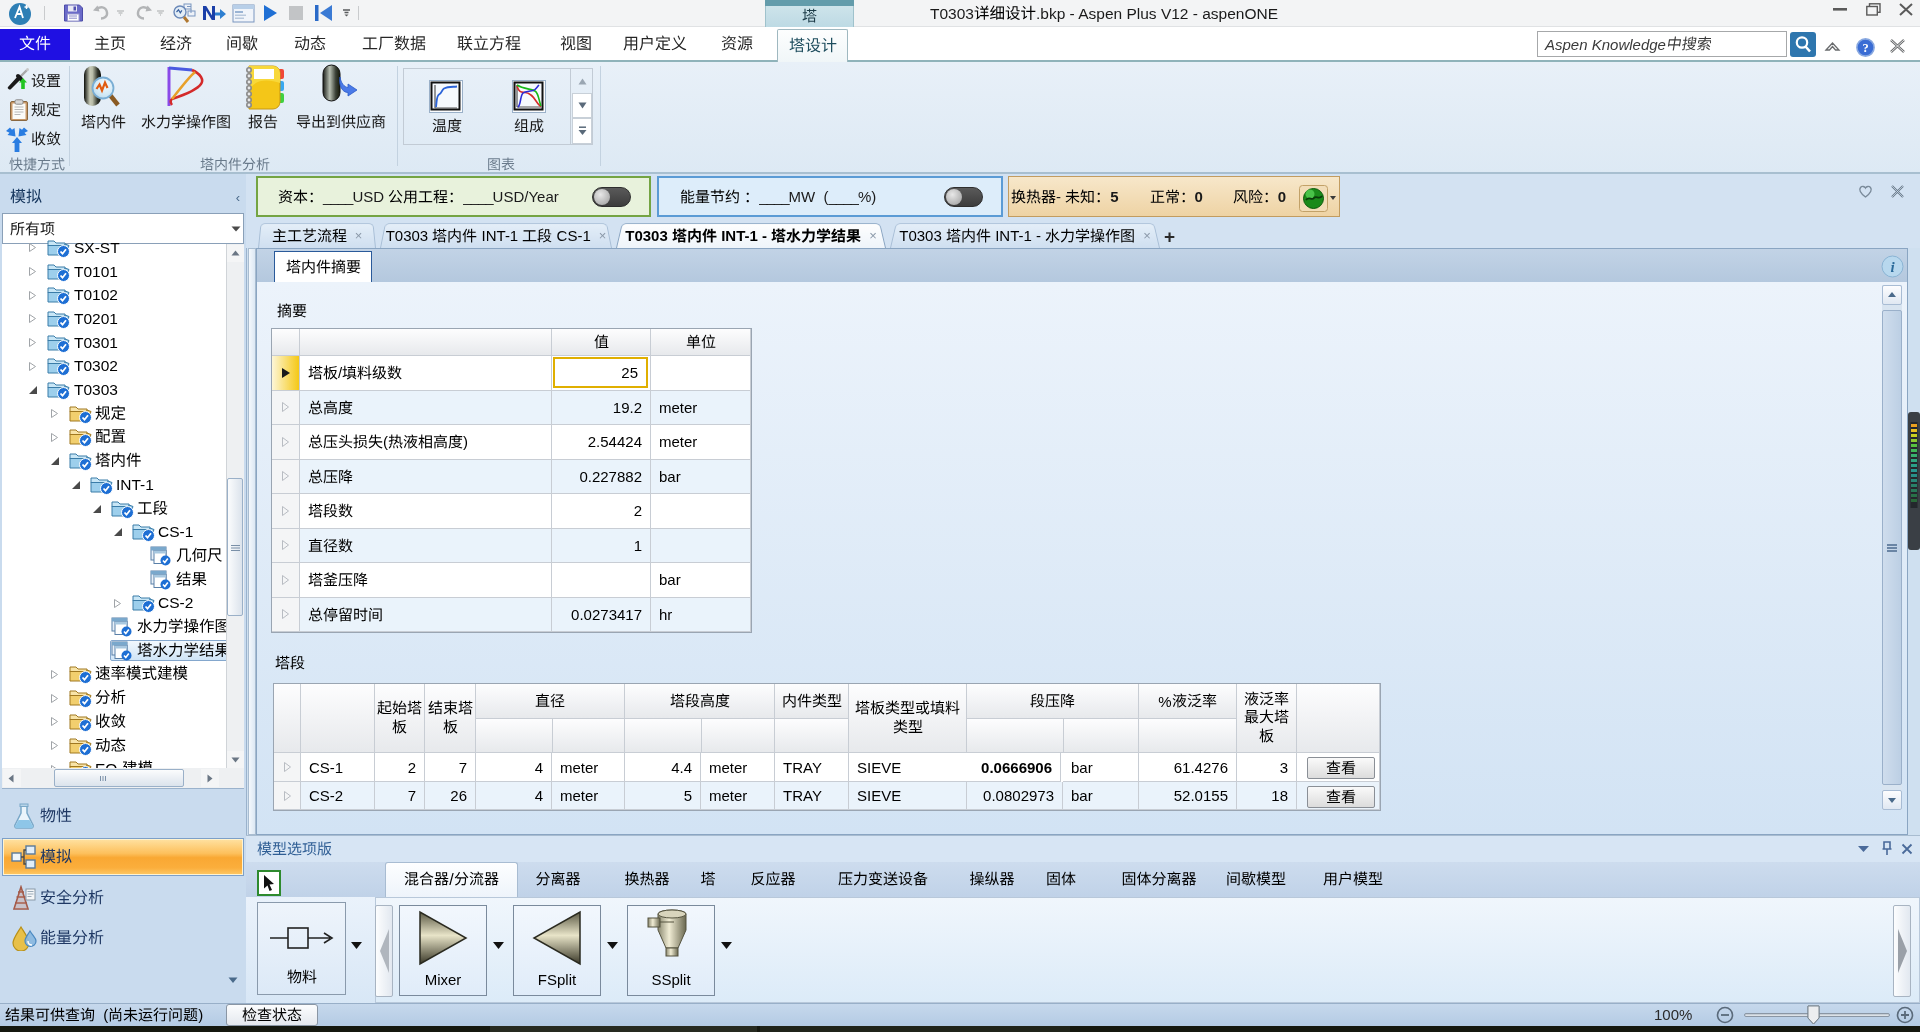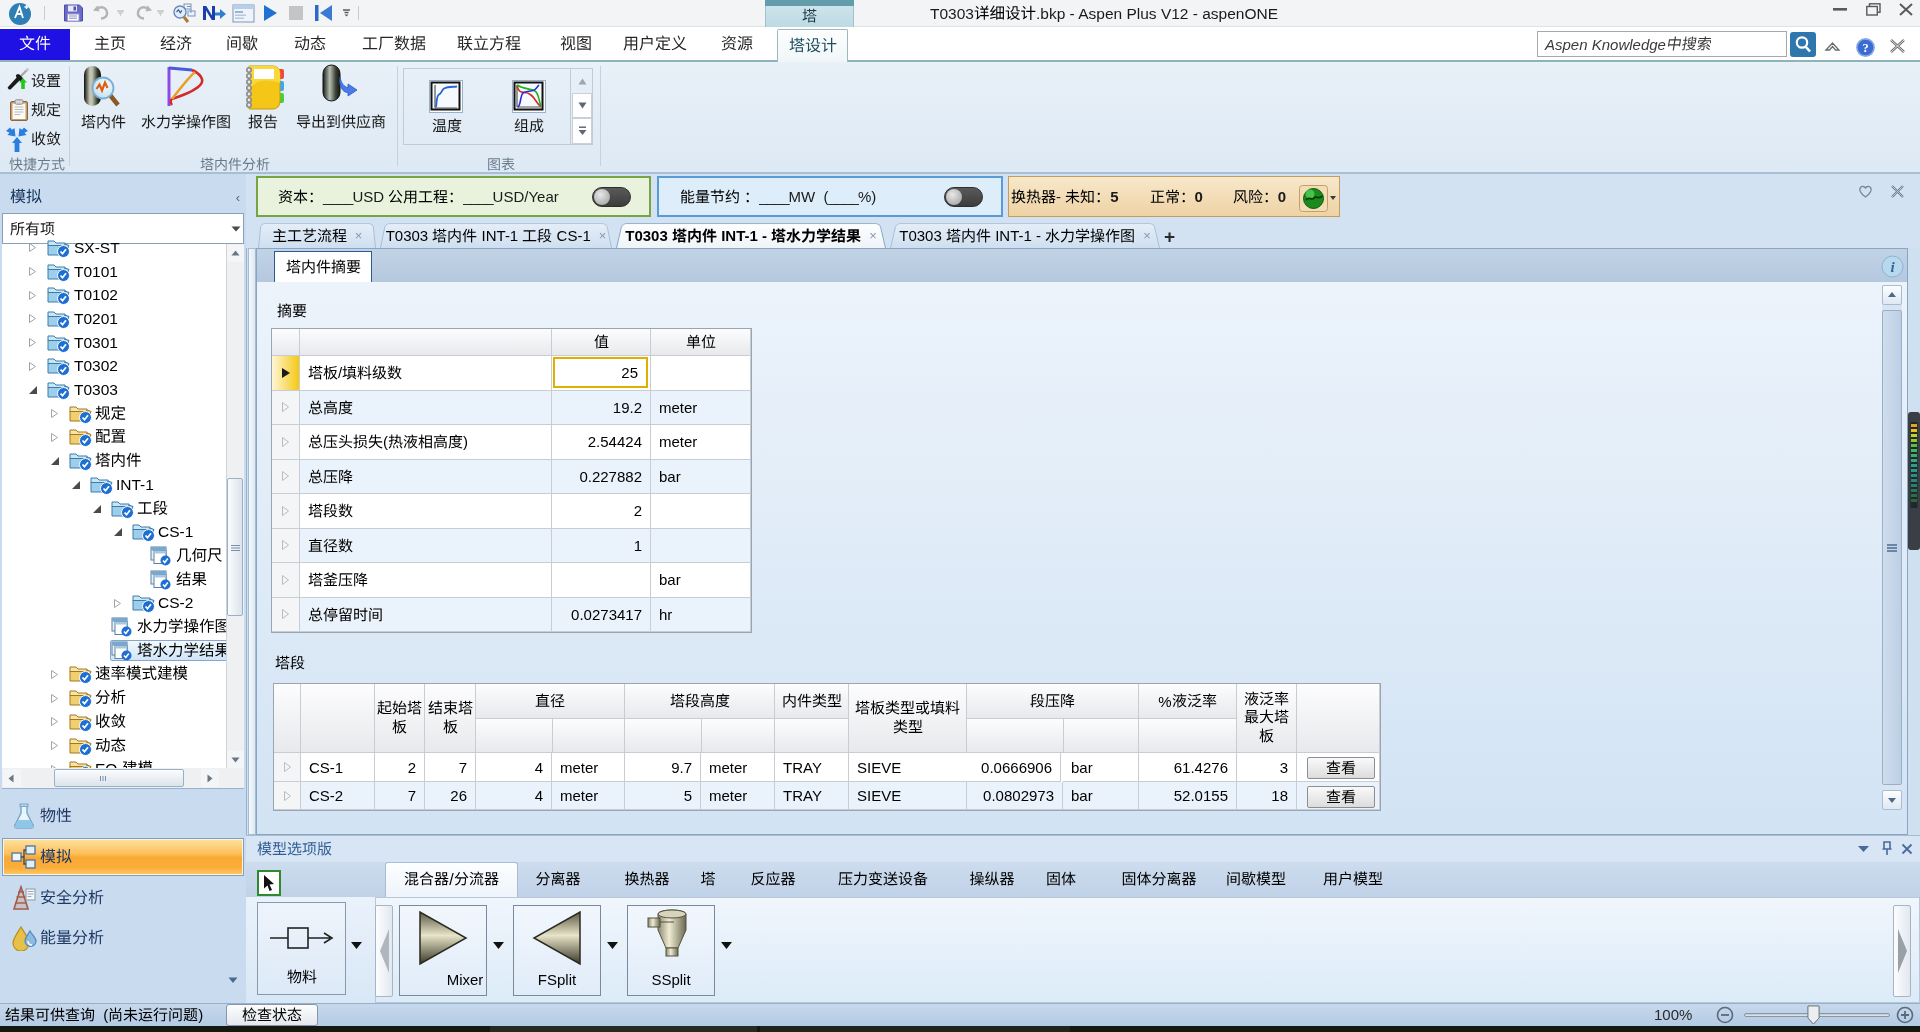--- a/index.html
+++ b/index.html
@@ -1573,25 +1573,25 @@
 <div class="a fc" style="left:274px;top:753px;width:27px;height:29px;background:#f4f5f6;border-right:1px solid #c8cdd4;border-bottom:1px solid #c8cdd4;justify-content:center;padding-left:2px;padding-right:2px;font-size:15px;">
     <svg width="9" height="12" viewBox="0 0 9 12">
       <path d="M1.5 1.5 L7.5 6 L1.5 10.5 Z" fill="none" stroke="#b8bcc2"></path>
     </svg>
   </div>
 <div class="a fc" style="left:301px;top:753px;width:74px;height:29px;background:#fff;border-right:1px solid #c8cdd4;border-bottom:1px solid #c8cdd4;justify-content:flex-start;padding-left:8px;padding-right:8px;font-size:15px;">CS-1</div>
 <div class="a fc" style="left:375px;top:753px;width:50px;height:29px;background:#fff;border-right:1px solid #c8cdd4;border-bottom:1px solid #c8cdd4;justify-content:flex-end;padding-left:8px;padding-right:8px;font-size:15px;">2</div>
 <div class="a fc" style="left:425px;top:753px;width:51px;height:29px;background:#fff;border-right:1px solid #c8cdd4;border-bottom:1px solid #c8cdd4;justify-content:flex-end;padding-left:8px;padding-right:8px;font-size:15px;">7</div>
 <div class="a fc" style="left:476px;top:753px;width:76px;height:29px;background:#fff;border-right:1px solid #c8cdd4;border-bottom:1px solid #c8cdd4;justify-content:flex-end;padding-left:8px;padding-right:8px;font-size:15px;">4</div>
 <div class="a fc" style="left:552px;top:753px;width:73px;height:29px;background:#fff;border-right:1px solid #c8cdd4;border-bottom:1px solid #c8cdd4;justify-content:flex-start;padding-left:8px;padding-right:8px;font-size:15px;">meter</div>
-<div class="a fc" style="left:625px;top:753px;width:76px;height:29px;background:#fff;border-right:1px solid #c8cdd4;border-bottom:1px solid #c8cdd4;justify-content:flex-end;padding-left:8px;padding-right:8px;font-size:15px;">9.7</div>
+<div class="a fc" style="left:625px;top:753px;width:76px;height:29px;background:#fff;border-right:1px solid #c8cdd4;border-bottom:1px solid #c8cdd4;justify-content:flex-end;padding-left:8px;padding-right:8px;font-size:15px;">4.4</div>
 <div class="a fc" style="left:701px;top:753px;width:74px;height:29px;background:#fff;border-right:1px solid #c8cdd4;border-bottom:1px solid #c8cdd4;justify-content:flex-start;padding-left:8px;padding-right:8px;font-size:15px;">meter</div>
 <div class="a fc" style="left:775px;top:753px;width:74px;height:29px;background:#fff;border-right:1px solid #c8cdd4;border-bottom:1px solid #c8cdd4;justify-content:flex-start;padding-left:8px;padding-right:8px;font-size:15px;">TRAY</div>
 <div class="a fc" style="left:849px;top:753px;width:118px;height:29px;background:#fff;border-right:1px solid #c8cdd4;border-bottom:1px solid #c8cdd4;justify-content:flex-start;padding-left:8px;padding-right:8px;font-size:15px;">SIEVE</div>
-<div class="a fc" style="left:965px;top:753px;width:96px;height:29px;background:#fff;border-right:1px solid #c8cdd4;border-bottom:1px solid #c8cdd4;justify-content:flex-end;padding-left:8px;padding-right:8px;font-size:15px;">0.0666906</div>
+<div class="a fc" style="left:965px;top:753px;width:96px;height:29px;background:#fff;border-right:1px solid #c8cdd4;border-bottom:1px solid #c8cdd4;justify-content:flex-end;padding-left:8px;padding-right:8px;font-size:15px;font-weight:bold;">0.0666906</div>
 <div class="a fc" style="left:1063px;top:753px;width:76px;height:29px;background:#fff;border-right:1px solid #c8cdd4;border-bottom:1px solid #c8cdd4;justify-content:flex-start;padding-left:8px;padding-right:8px;font-size:15px;">bar</div>
 <div class="a fc" style="left:1139px;top:753px;width:98px;height:29px;background:#fff;border-right:1px solid #c8cdd4;border-bottom:1px solid #c8cdd4;justify-content:flex-end;padding-left:8px;padding-right:8px;font-size:15px;">61.4276</div>
 <div class="a fc" style="left:1237px;top:753px;width:60px;height:29px;background:#fff;border-right:1px solid #c8cdd4;border-bottom:1px solid #c8cdd4;justify-content:flex-end;padding-left:8px;padding-right:8px;font-size:15px;">3</div>
 <div class="a fc" style="left:1297px;top:753px;width:83px;height:29px;background:#fff;border-right:1px solid #c8cdd4;border-bottom:1px solid #c8cdd4;justify-content:flex-start;padding-left:8px;padding-right:8px;font-size:15px;"></div>
 <div class="a fc" style="left:1307px;top:757px;width:68px;height:22px;background:linear-gradient(#fafafa,#dcdcdc);border:1px solid #8a8f96;border-radius:2px;justify-content:center">
     <span style="white-space:pre"><svg class="z" style="width:30.0px;height:15px;vertical-align:-1.8px" viewBox="0 0 30.0 15">
         <g transform="translate(0,13.20) scale(0.01500,-0.01500)">
           <use href="#r67E5"></use>
           <use href="#r770B" x="1000"></use>
         </g>
@@ -1786,21 +1786,21 @@
 <svg class="a" style="left:416px;top:910px" width="54" height="56" viewBox="0 0 54 56">
 <defs>
       <linearGradient id="mg1" x1="0" y1="0" x2="0" y2="1">
         <stop offset="0" stop-color="#5a5844"></stop>
         <stop offset="0.45" stop-color="#e8e4c8"></stop>
         <stop offset="1" stop-color="#3a3828"></stop>
       </linearGradient>
     </defs>
 <path d="M4 2 L4 54 L50 28 Z" fill="url(#mg1)" stroke="#2a2a20" stroke-width="1.5"></path>
   </svg>
-<div class="a fc" style="left:421px;top:968px;width:88px;height:22px;justify-content:center;font-size:15px">Mixer</div>
+<div class="a fc" style="left:399px;top:968px;width:88px;height:22px;justify-content:center;font-size:15px">Mixer</div>
 <svg class="a" style="left:492px;top:941px" width="13" height="9" viewBox="0 0 13 9">
     <path d="M1 1 L6.5 8 L12 1 Z" fill="#111"></path>
   </svg>
 <div class="a" style="left:513px;top:905px;width:88px;height:91px;background:linear-gradient(#f2f7fd,#e0ecf9);border:1px solid #7a8a9c"></div>
 <svg class="a" style="left:530px;top:910px" width="54" height="56" viewBox="0 0 54 56">
 <defs>
       <linearGradient id="mg2" x1="0" y1="0" x2="0" y2="1">
         <stop offset="0" stop-color="#5a5844"></stop>
         <stop offset="0.45" stop-color="#e8e4c8"></stop>
         <stop offset="1" stop-color="#3a3828"></stop>

